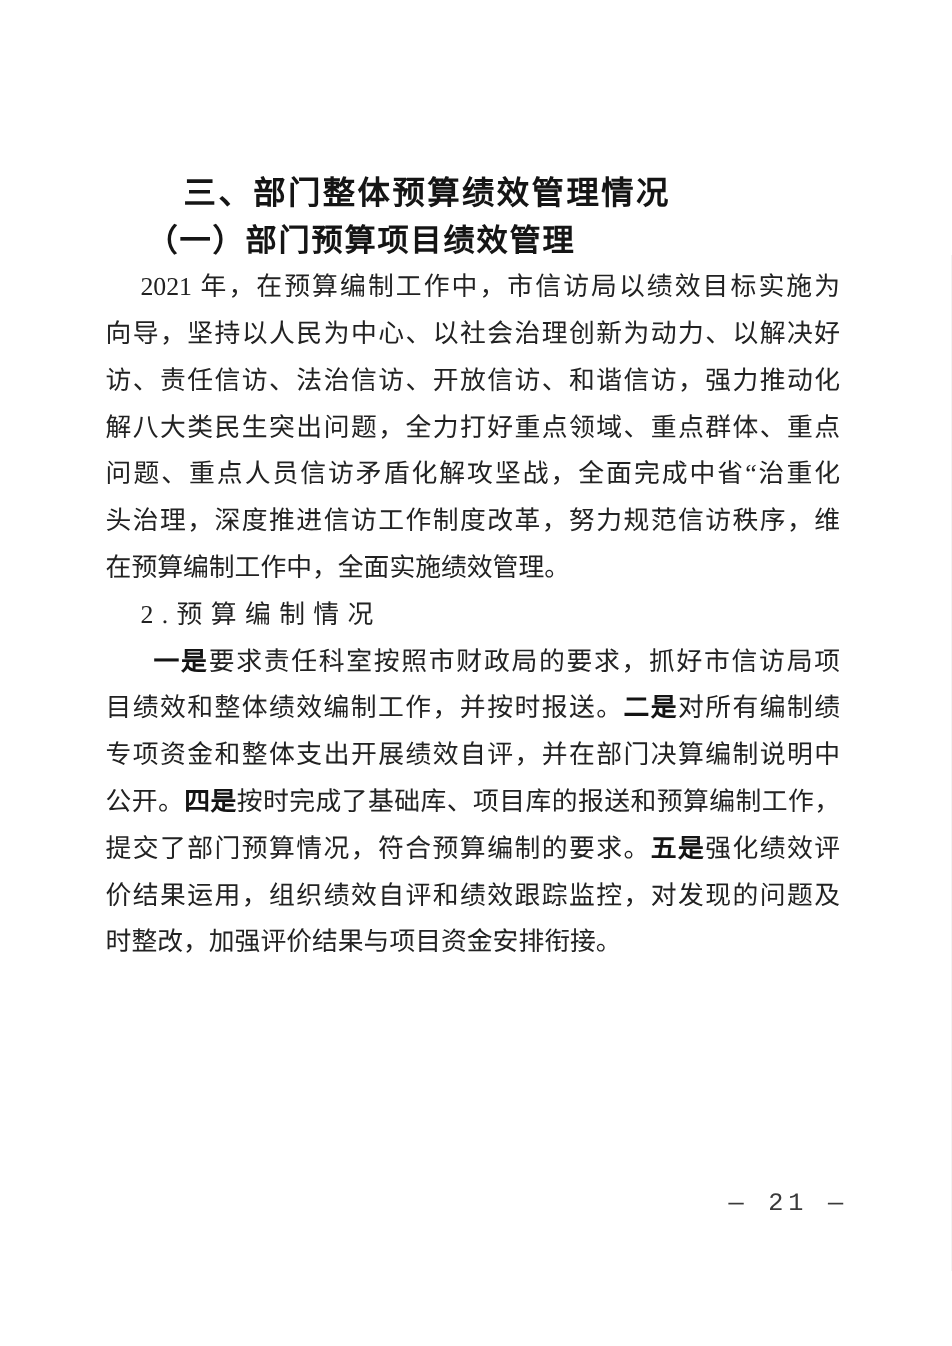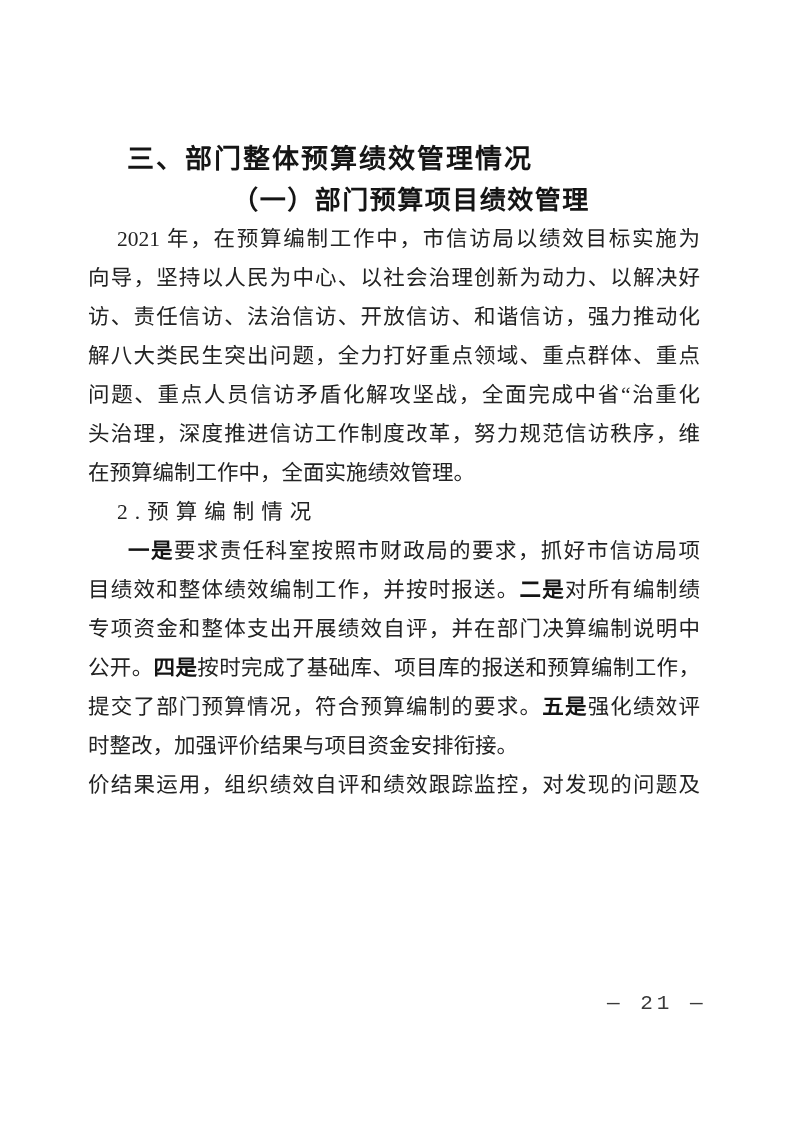--- a/index.html
+++ b/index.html
@@ -29,35 +29,34 @@
     letter-spacing: 0;
     white-space: nowrap;
   }
   
   .jl {
     white-space: normal;
     text-align: justify;
     text-align-last: justify;
   }
   .h1 {
-    font-family: Liberation Mono, monospace;
+    font-family: Liberation Sans, sans-serif;
     font-weight: bold;
     font-size: 27px;
     letter-spacing: 2px;
-    margin-left: 39px;
+    margin-left: 65px;
     color: #151515;
   }
   .h2 {
     font-family: "Liberation Serif", serif;
     font-weight: bold;
     font-size: 26px;
     letter-spacing: 1.5px;
     margin-left: 34px;
     color: #151515;
-    text-align: center;
   }
   .item {
     letter-spacing: 7px;
     margin-left: 29px;
   }
   .b {
     font-weight: bold;
     color: #141414;
   }
   .page-number {
@@ -86,19 +85,19 @@
         <div class="line jl"><span>头治理，深度推进信访工作制度改革，努力规范信访秩序，维</span></div>
         <div class="line"><span>在预算编制工作中，全面实施绩效管理。</span></div>
       </div>
     <div class="line item">2.预算编制情况</div>
     <div>
         <div class="line jl" style="text-indent: 40px;"><span class="b">一是</span><span>要求责任科室按照市财政局的要求，抓好市信访局项</span></div>
         <div class="line jl"><span>目绩效和整体绩效编制工作，并按时报送。</span><span class="b">二是</span><span>对所有编制绩</span></div>
         <div class="line jl"><span>专项资金和整体支出开展绩效自评，并在部门决算编制说明中</span></div>
         <div class="line jl"><span>公开。</span><span class="b">四是</span><span>按时完成了基础库、项目库的报送和预算编制工作，</span></div>
         <div class="line jl"><span>提交了部门预算情况，符合预算编制的要求。</span><span class="b">五是</span><span>强化绩效评</span></div>
+        <div class="line jl"><span>价结果运用，组织绩效自评和绩效跟踪监控，对发现的问题及</span></div>
         <div class="line"><span>时整改，加强评价结果与项目资金安排衔接。</span></div>
-        <div class="line jl"><span>价结果运用，组织绩效自评和绩效跟踪监控，对发现的问题及</span></div>
       </div>
   </div>
 
   <div class="page-number">— 21 —</div>
 </div>
 
 </body></html>

